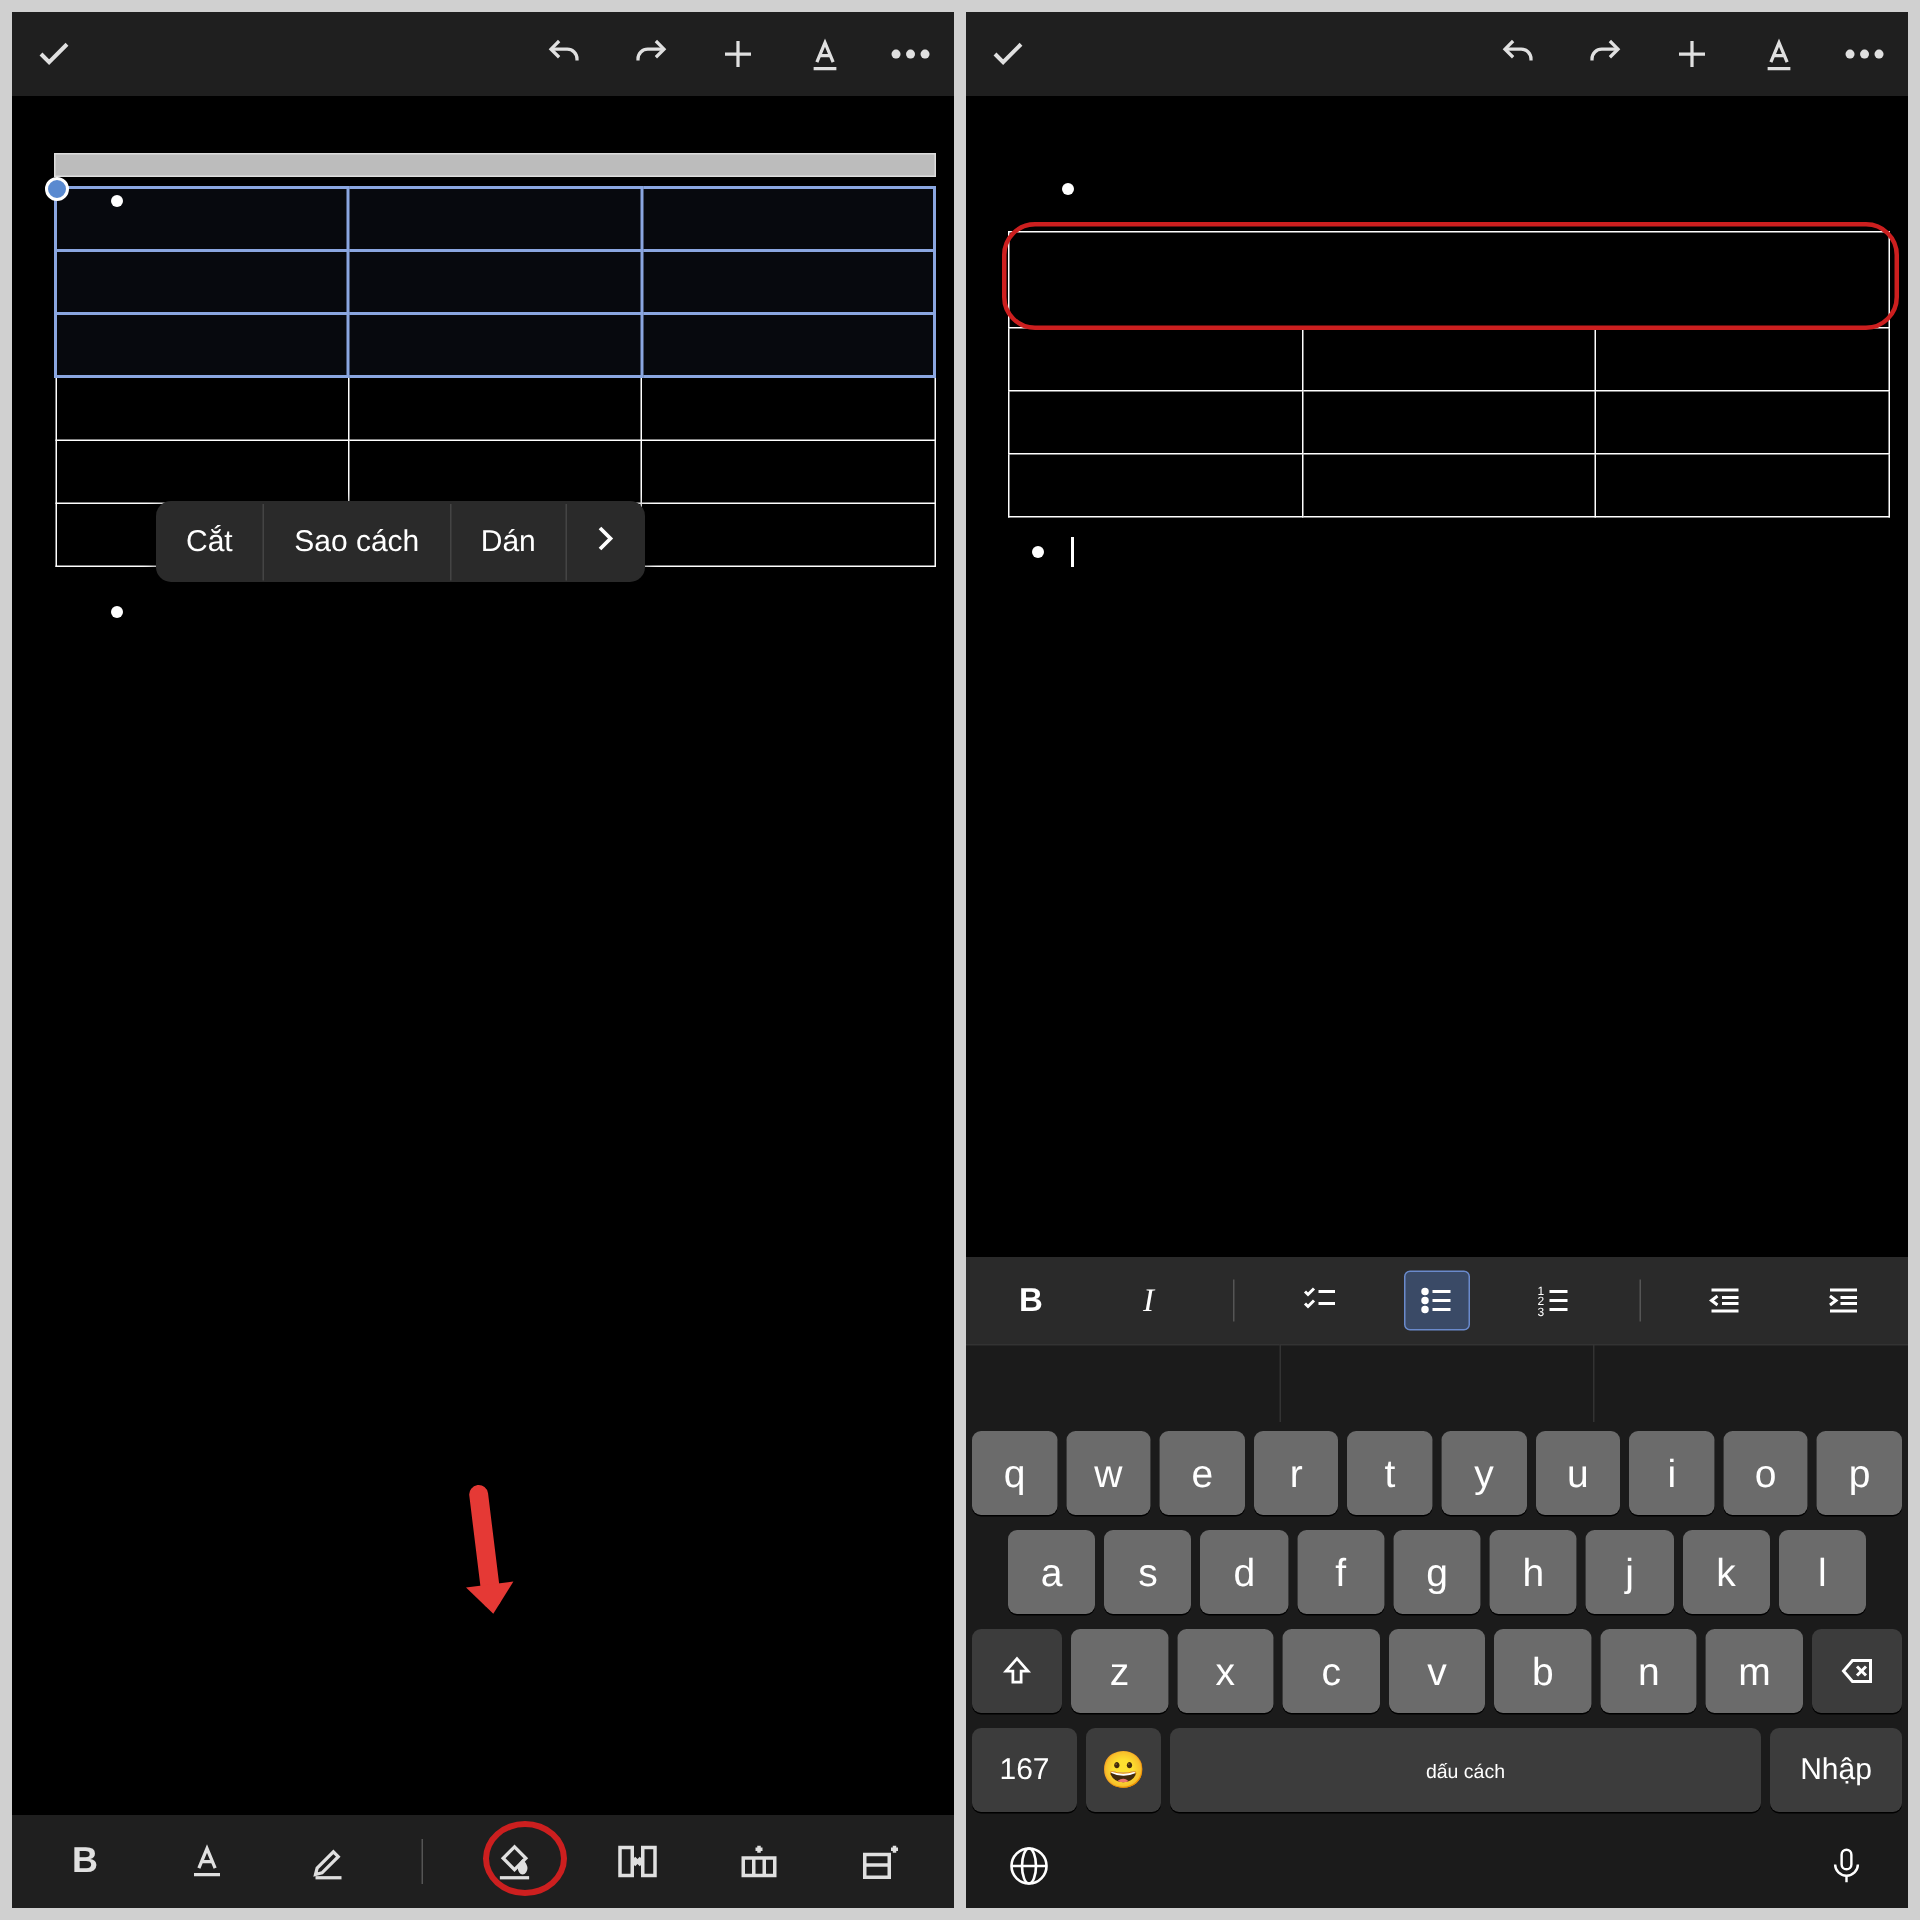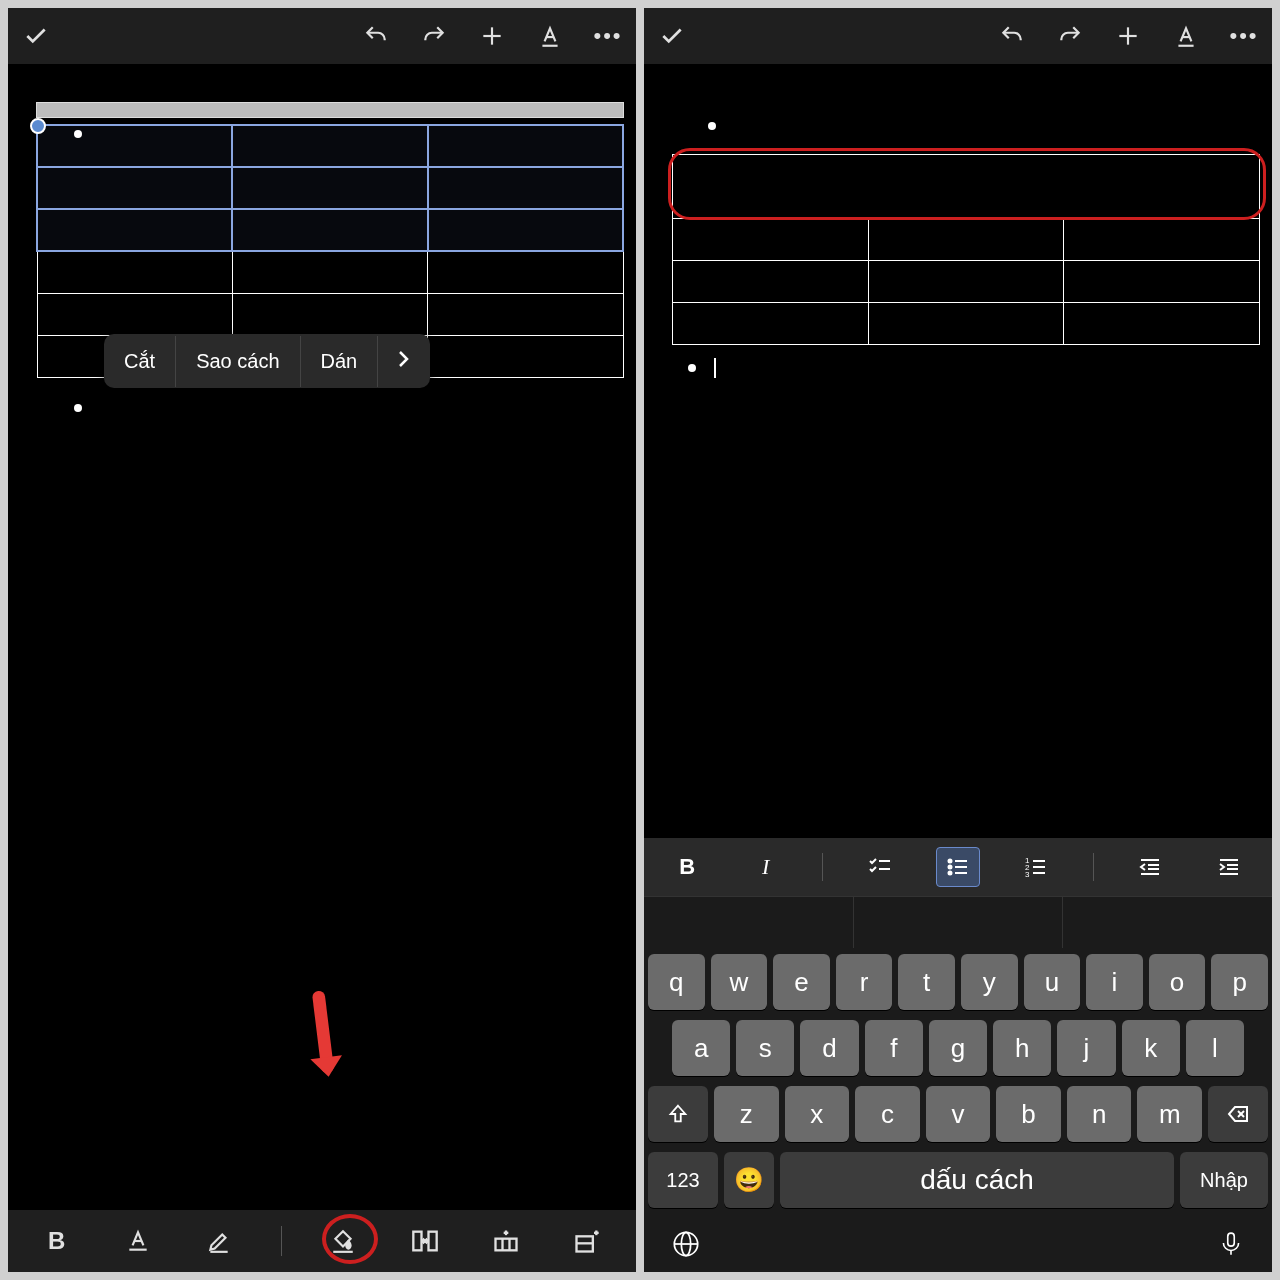--- a/index.html
+++ b/index.html
@@ -94,21 +94,21 @@
   .krow { display:flex; gap:6px; margin-bottom:10px; justify-content:center; }
   .key {
     flex:1; height:56px; background:#6b6b6b; color:#fff;
     border-radius:6px; display:flex; align-items:center; justify-content:center;
     font-size:26px; box-shadow:0 1px 0 #000;
     cursor:pointer;
   }
   .key.dark { background:#3c3c3c; font-size:22px; }
   .krow.r2 { padding:0 24px; }
   .krow.r3 .key.dark.shift, .krow.r3 .key.dark.bksp { flex:0 0 60px; }
-  .krow.r4 .key.space { flex: 4; font-size:28px; }
+  .krow.r4 .key.space { flex: 4; font-size:13px; }
   .krow.r4 .key.num { flex:0 0 70px; font-size:20px; }
   .krow.r4 .key.emoji { flex:0 0 50px; font-size:24px; }
   .krow.r4 .key.enter { flex:0 0 88px; font-size:20px;text-align:center; }
   .kbfoot { height:50px; display:flex; align-items:center; justify-content:space-between; padding:0 28px; color:#fff; }
   .kbfoot .g { font-size:26px; cursor:pointer; }
   
   .red-rect {
     position:absolute; border:3px solid #cc1f1f; border-radius:22px;
     pointer-events:none;
   }
@@ -433,21 +433,21 @@
         <div class="key">m</div>
         <div class="key dark bksp">
           <svg width="24" height="24" viewBox="0 0 24 24" fill="none" stroke="#fff" stroke-width="2">
               <path d="M21 5H9l-6 7 6 7h12V5z"></path>
               <line x1="12" y1="9" x2="18" y2="15"></line>
               <line x1="18" y1="9" x2="12" y2="15"></line>
             </svg>
         </div>
       </div>
       <div class="krow r4">
-        <div class="key dark num">123</div>
+        <div class="key dark num">167</div>
         <div class="key dark emoji">😀</div>
         <div class="key dark space">dấu cách</div>
         <div class="key dark enter">Nhập</div>
       </div>
     </div>
     <div class="kbfoot">
       <span class="g">
         <svg width="28" height="28" viewBox="0 0 24 24" fill="none" stroke="#fff" stroke-width="1.5">
             <circle cx="12" cy="12" r="10"></circle>
             <ellipse cx="12" cy="12" rx="4" ry="10"></ellipse>

